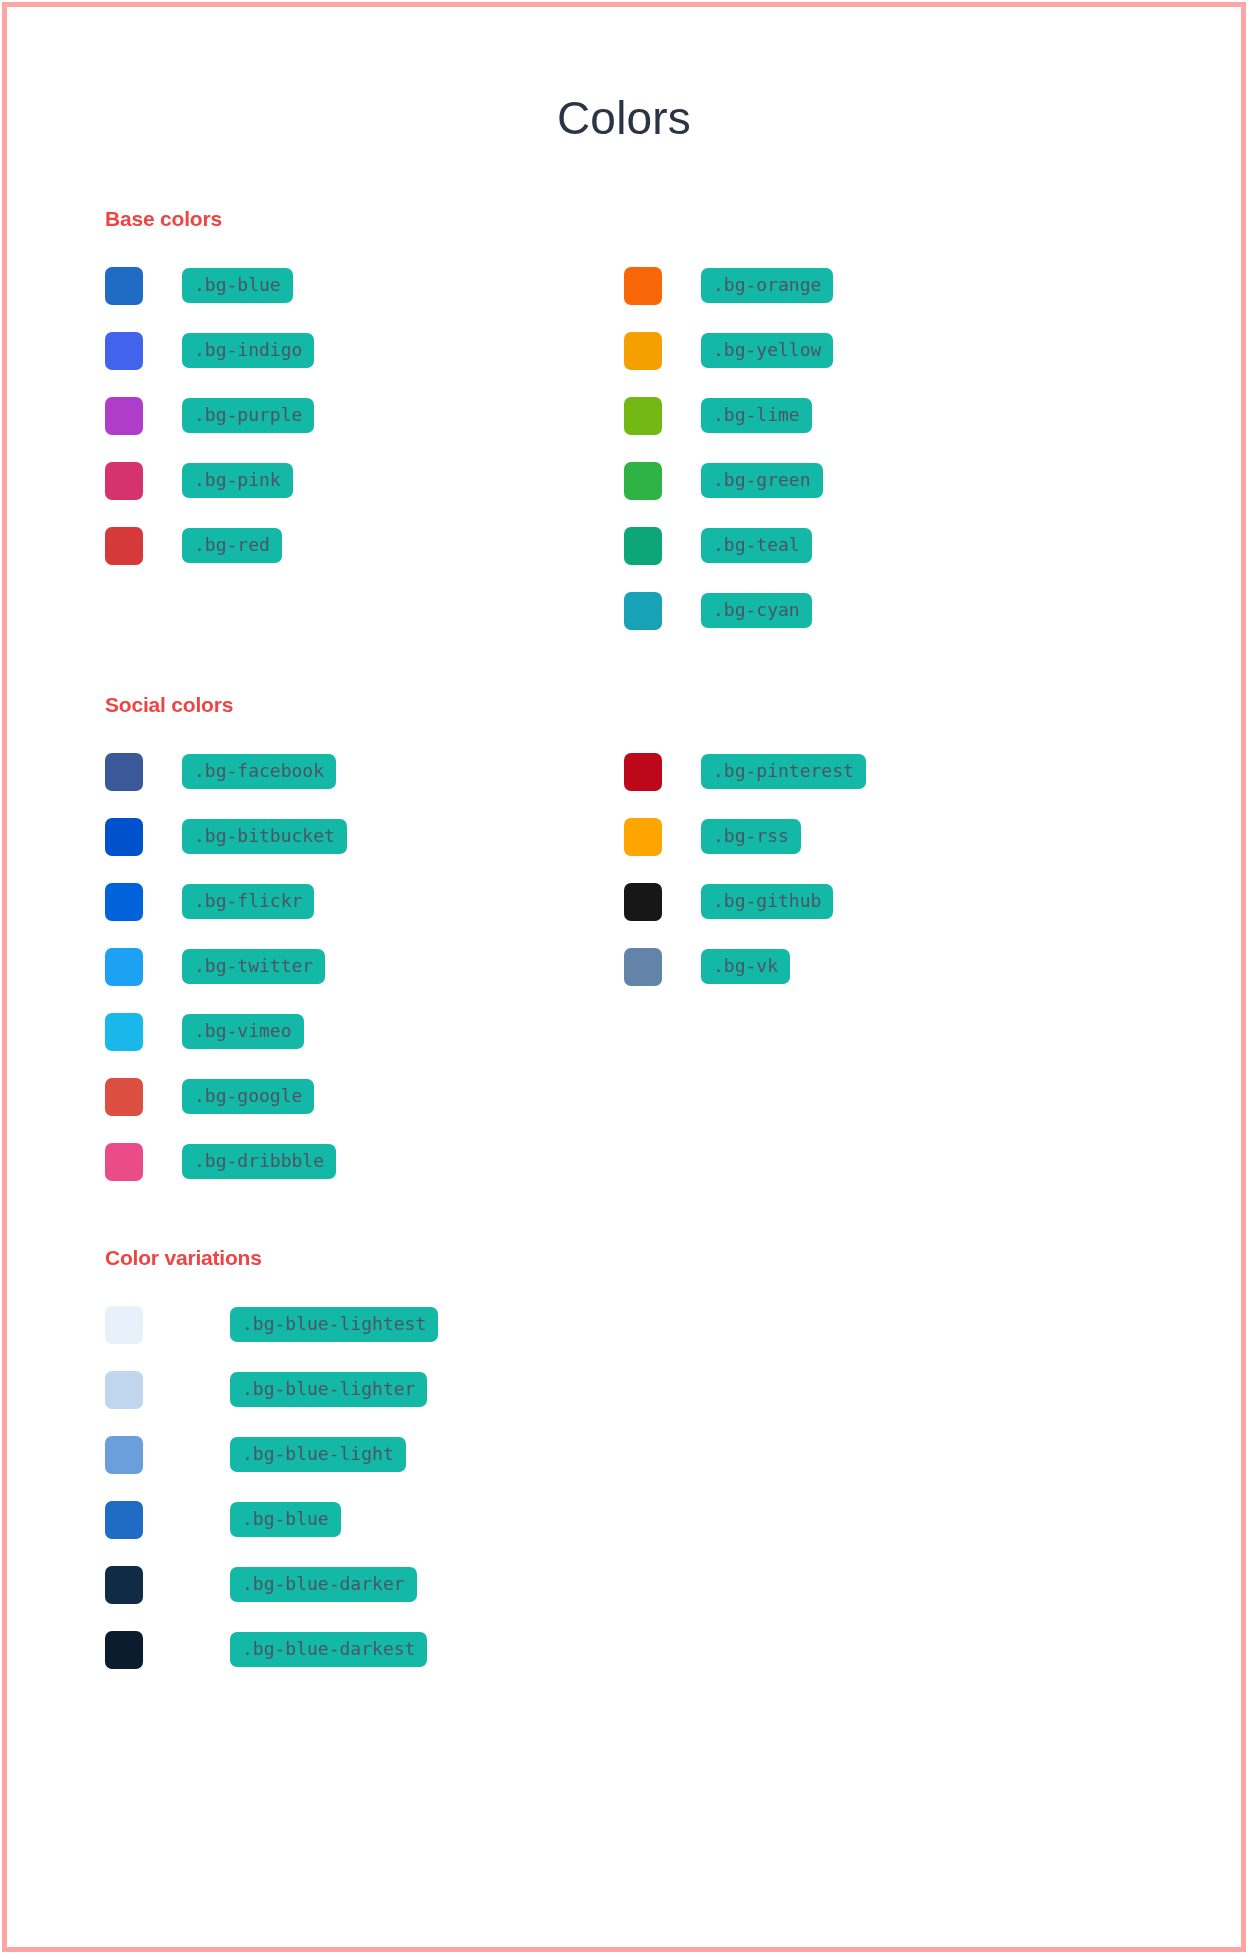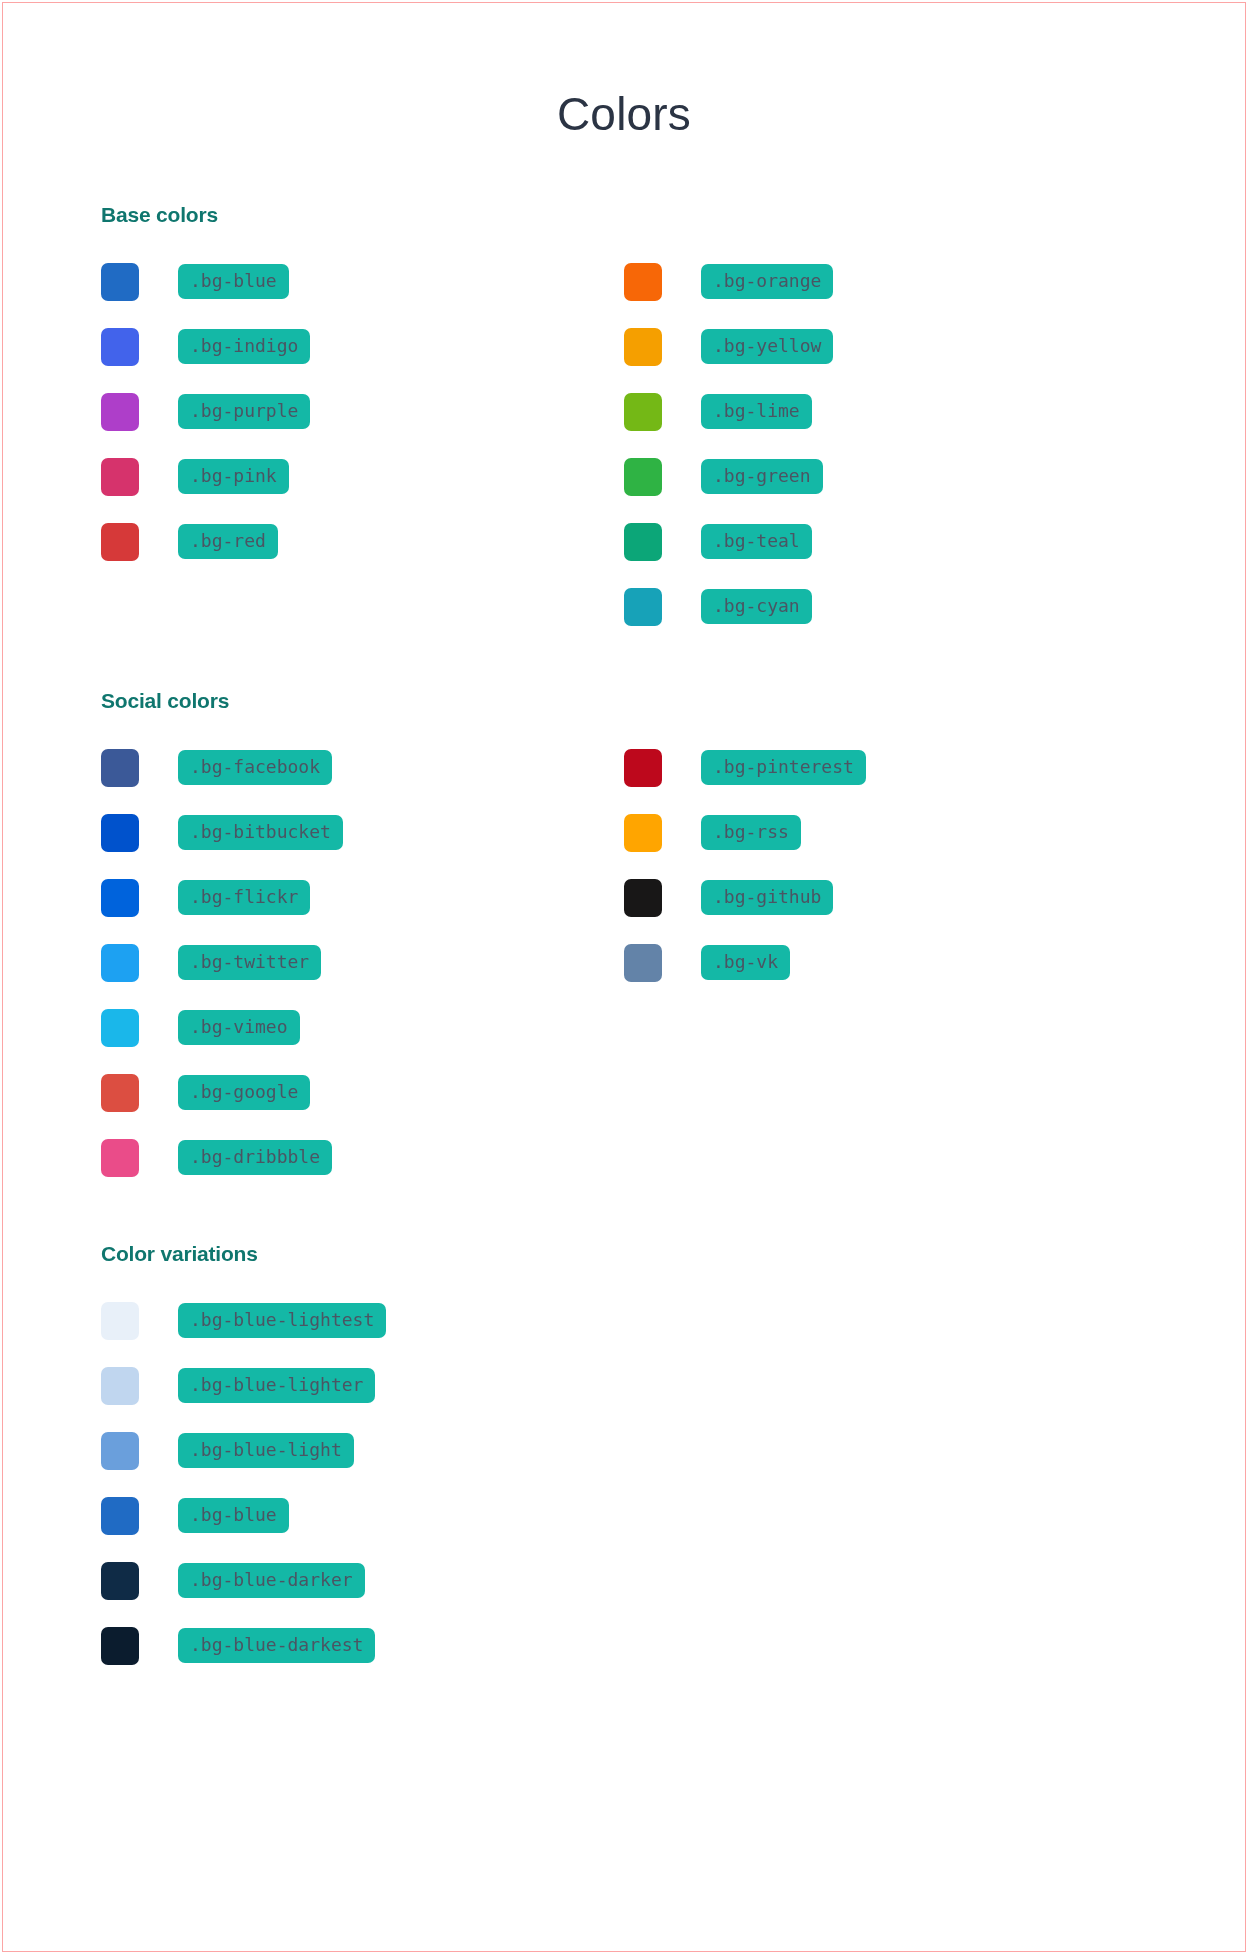--- a/index.html
+++ b/index.html
@@ -16,41 +16,41 @@
     position: relative;
     overflow: hidden;
   }
   .page {
     position: absolute;
     left: 2px;
     top: 2px;
     width: 1244px;
     height: 1950px;
     background: #ffffff;
-    border: 1px solid #fca5a5;
+    border: 5px solid #fca5a5;
   }
   .page-title {
     text-align: center;
     font-size: 46px;
     font-weight: 400;
     color: #2b3444;
     letter-spacing: 0.2px;
     margin: 0;
     padding-top: 84px;
     font-family: "Liberation Sans", sans-serif;
   }
   .content {
     padding: 0 98px;
     margin-top: 62px;
   }
   .section { margin-bottom: 0; }
   .section-title {
     font-size: 21px;
     font-weight: bold;
-    color: #0f766e;
+    color: #ef4444;
     margin: 0 0 22px 0;
     letter-spacing: -0.2px;
   }
   .grid {
     display: flex;
     flex-wrap: wrap;
   }
   .col {
     width: 50%;
   }
@@ -71,21 +71,21 @@
     border-radius: 7px;
     padding: 6px 12px 7px 12px;
     font-family: "DejaVu Sans Mono", monospace;
     font-size: 18px;
     color: #4b5563;
     line-height: 1.25;
     white-space: nowrap;
   }
   .gap-base { height: 50px; }
   .gap-social { height: 52px; }
-  .variations .color-row { height: 65px; }
+  .variations .color-row { height: 65px; gap: 48px; }
 </style>
 </head>
 <body>
 
 <div class="page">
 
   <h1 class="page-title">Colors</h1>
 
   <div class="content">
 

